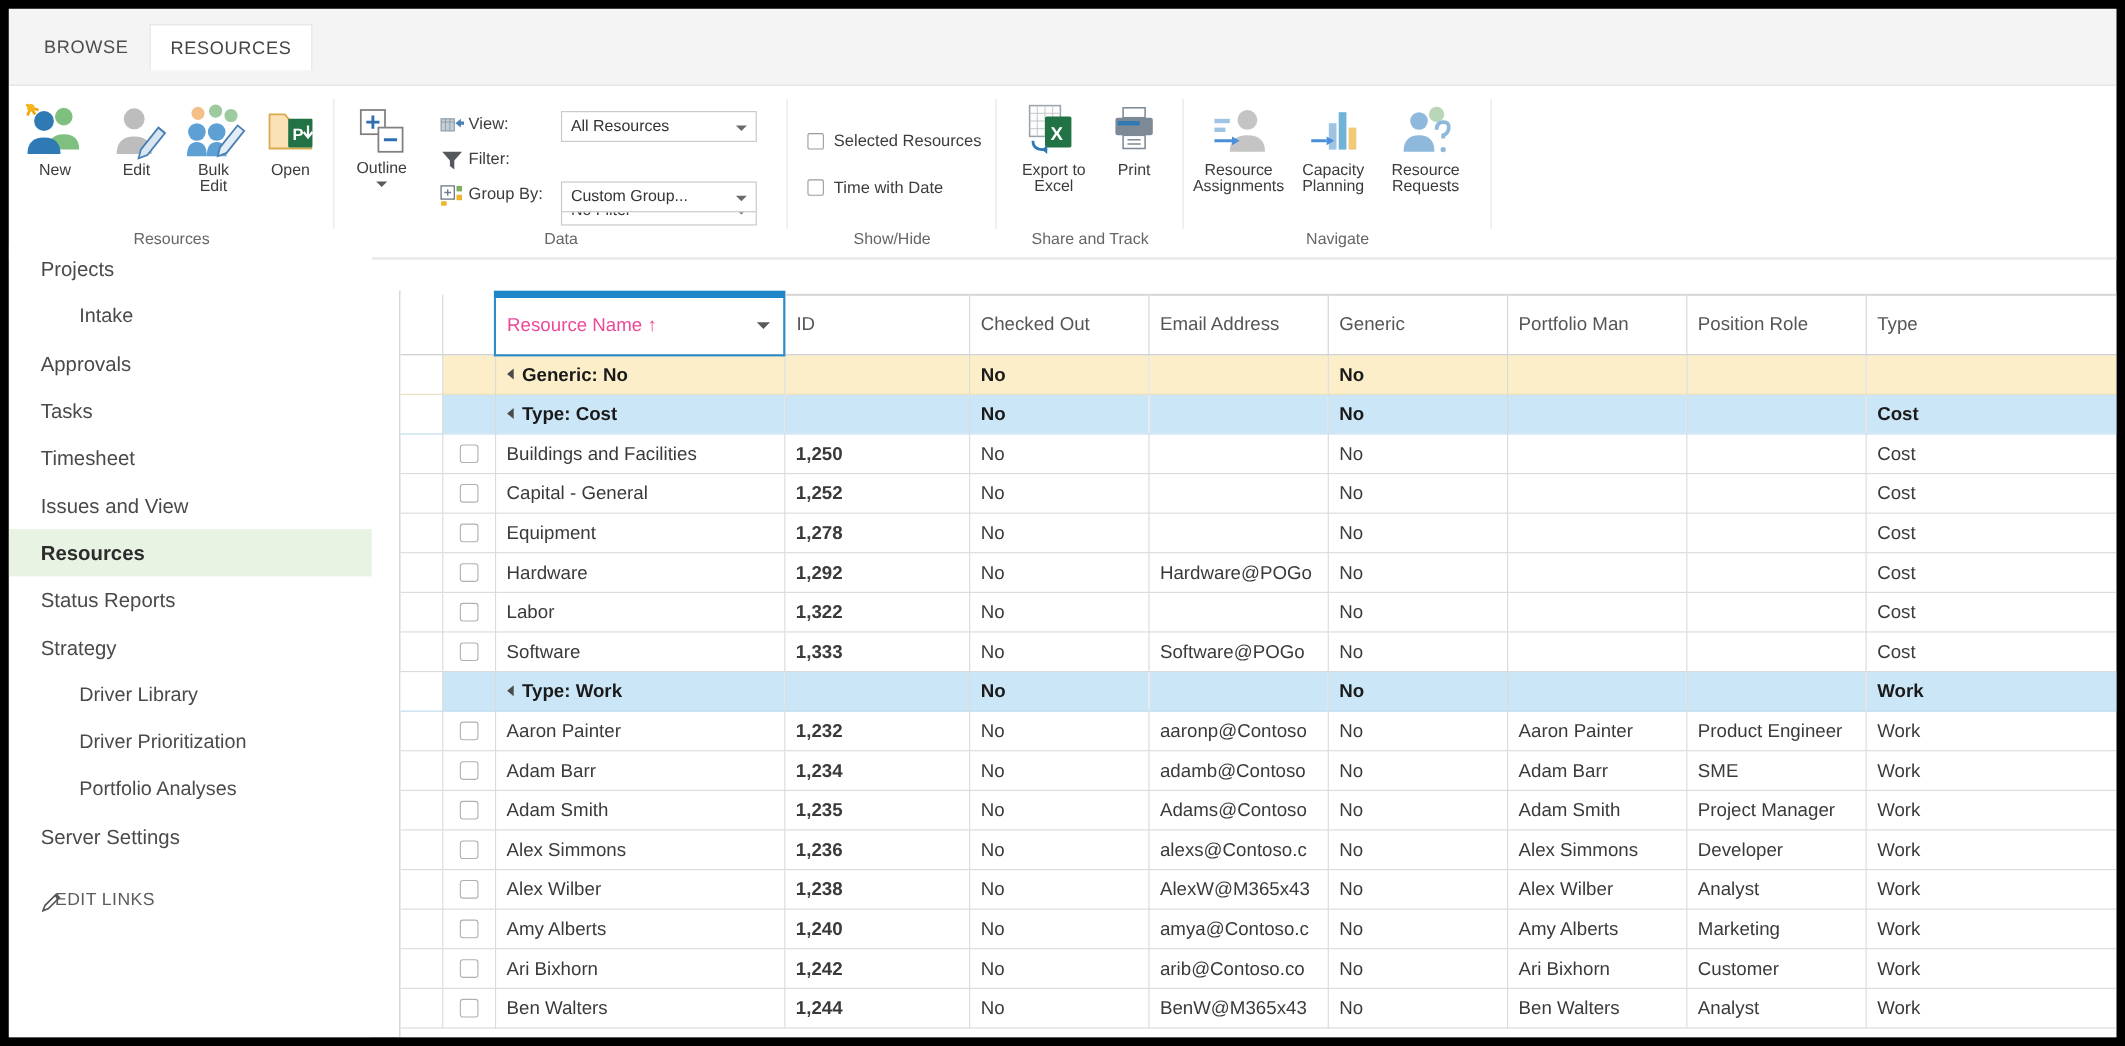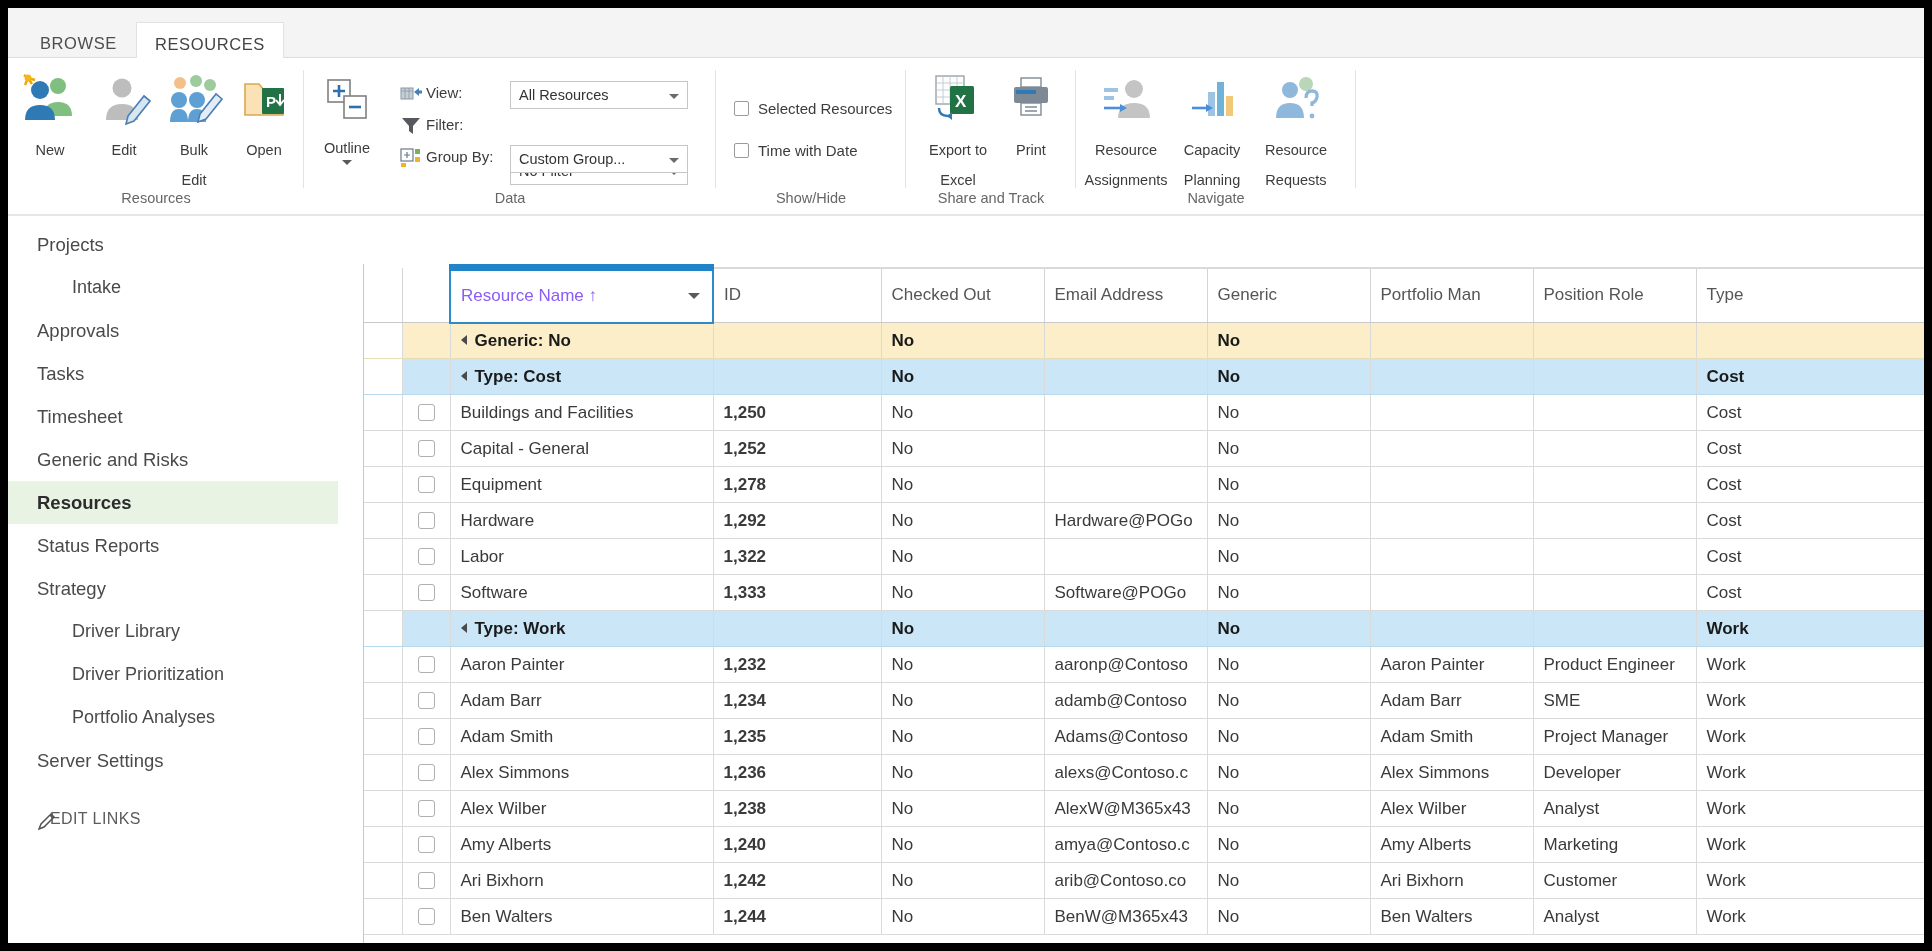--- a/index.html
+++ b/index.html
@@ -13,21 +13,21 @@
     position: absolute;
     left: 8px; top: 8px;
     width: 1916px; height: 935px;
     background: #ffffff;
     overflow: hidden;
   }
 
   
   #ribbon-tabs {
     position: relative;
-    height: 50px;
+    height: 70px;
     background: #f4f4f4;
     border-bottom: 1px solid #dcdcdc;
   }
   .rtab {
     position: absolute;
     top: 14px;
     height: 42px;
     padding: 0 18px;
     line-height: 42px;
     font-size: 16.5px;
@@ -60,21 +60,21 @@
   }
 
   .bigbtn {
     position: absolute; top: 12px;
     width: 84px; text-align: center;
     cursor: default;
   }
   .bigbtn .ic { height: 58px; display: block; position: relative; }
   .bigbtn .lb {
     display: block; font-size: 14.5px; color: #3c3c3c;
-    line-height: 15px; margin-top: 15px;
+    line-height: 15px; margin-top: 0;
   }
   .caret-sm {
     display: block; margin: 4px auto 0;
     width: 0; height: 0;
     border-left: 5px solid transparent;
     border-right: 5px solid transparent;
     border-top: 5px solid #5a5a5a;
   }
 
   
@@ -160,21 +160,21 @@
     font-weight: normal; font-size: 17px; color: #555;
     text-align: left; padding: 0 10px;
     vertical-align: middle;
     overflow: hidden; white-space: nowrap;
   }
   table.g th.blank { border-top: none; }
   table.g th.sortcol {
     position: relative;
     border: 2px solid #2e8bc9;
     border-top: 7px solid #1f84c8;
-    color: #8b5cf6;
+    color: #ec4899;
   }
   table.g th.sortcol .hdrcaret {
     position: absolute; right: 12px; top: 50%; margin-top: -3px;
     width: 0; height: 0;
     border-left: 6px solid transparent;
     border-right: 6px solid transparent;
     border-top: 6px solid #5a5a5a;
   }
   table.g td {
     height: 36px;
@@ -456,21 +456,21 @@
 
   </div>
 
   <div id="sidebar">
     <div id="navlist">
         <div class="navitem"><span>Projects</span></div>
         <div class="navitem sub"><span>Intake</span></div>
         <div class="navitem"><span>Approvals</span></div>
         <div class="navitem"><span>Tasks</span></div>
         <div class="navitem"><span>Timesheet</span></div>
-        <div class="navitem"><span>Generic and Risks</span></div>
+        <div class="navitem"><span>Issues and View</span></div>
         <div class="navitem sel"><span>Resources</span></div>
         <div class="navitem"><span>Status Reports</span></div>
         <div class="navitem"><span>Strategy</span></div>
         <div class="navitem sub"><span>Driver Library</span></div>
         <div class="navitem sub"><span>Driver Prioritization</span></div>
         <div class="navitem sub"><span>Portfolio Analyses</span></div>
         <div class="navitem"><span>Server Settings</span></div>
       </div>
     <div id="editlinks">
       <span class="pencil">

